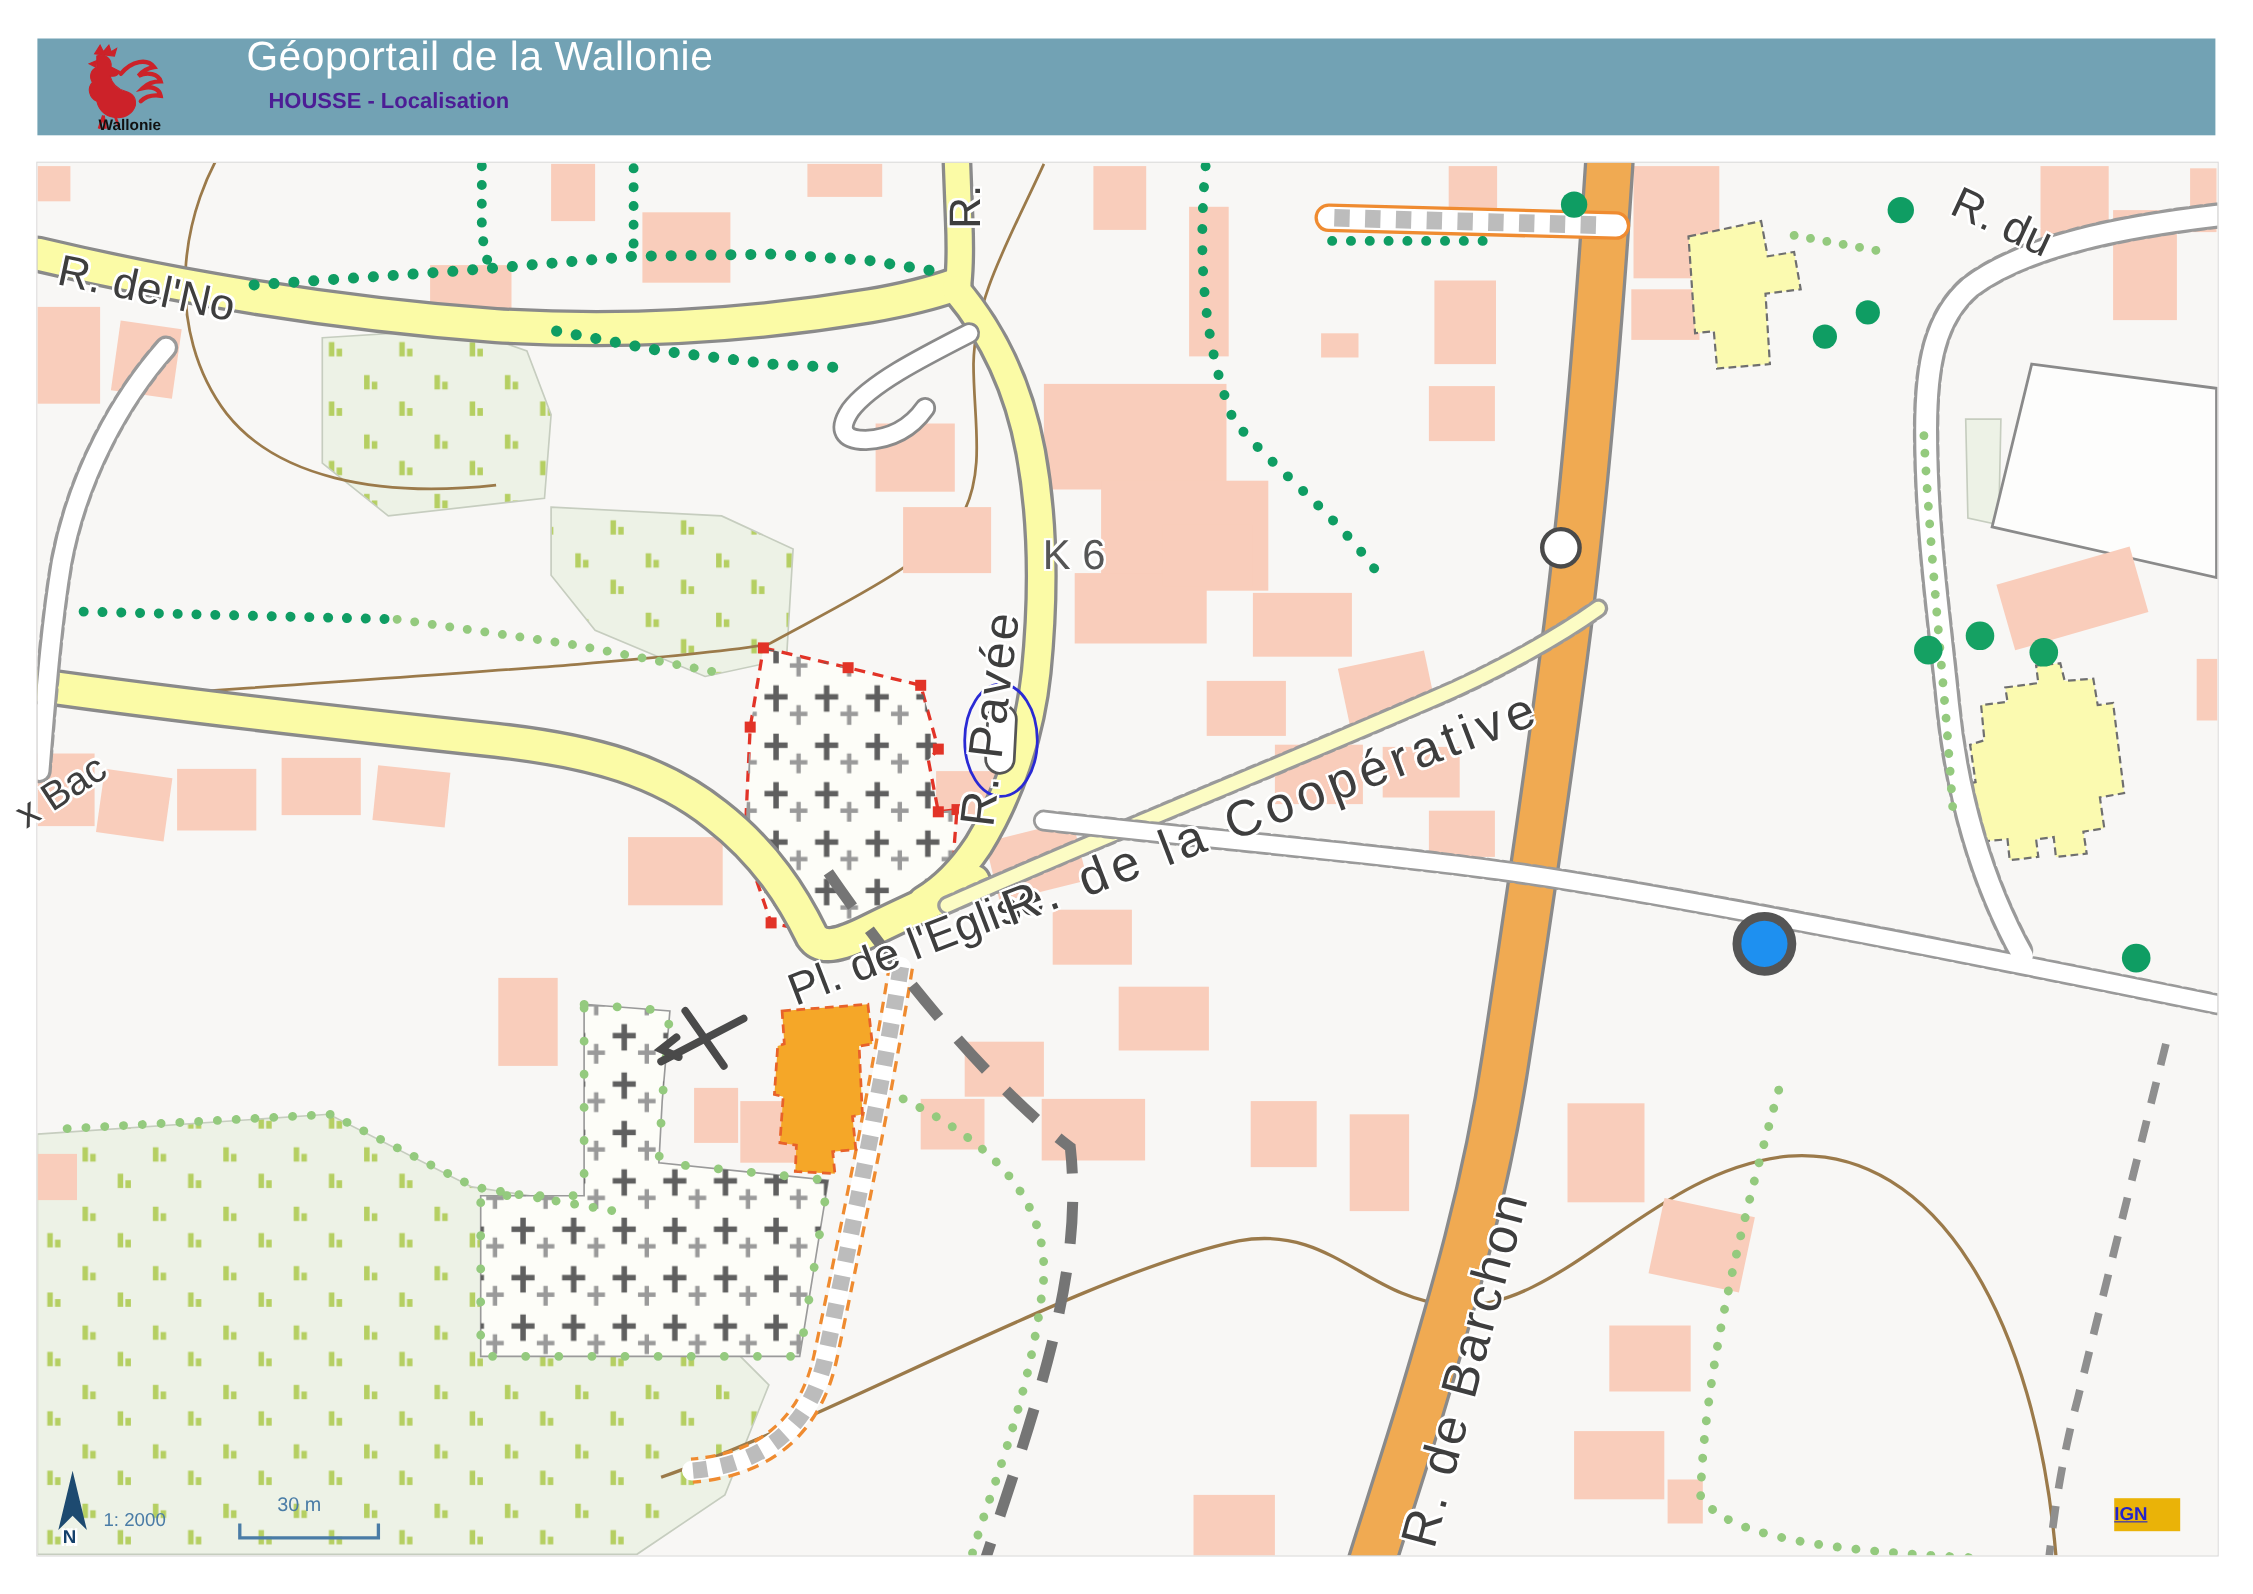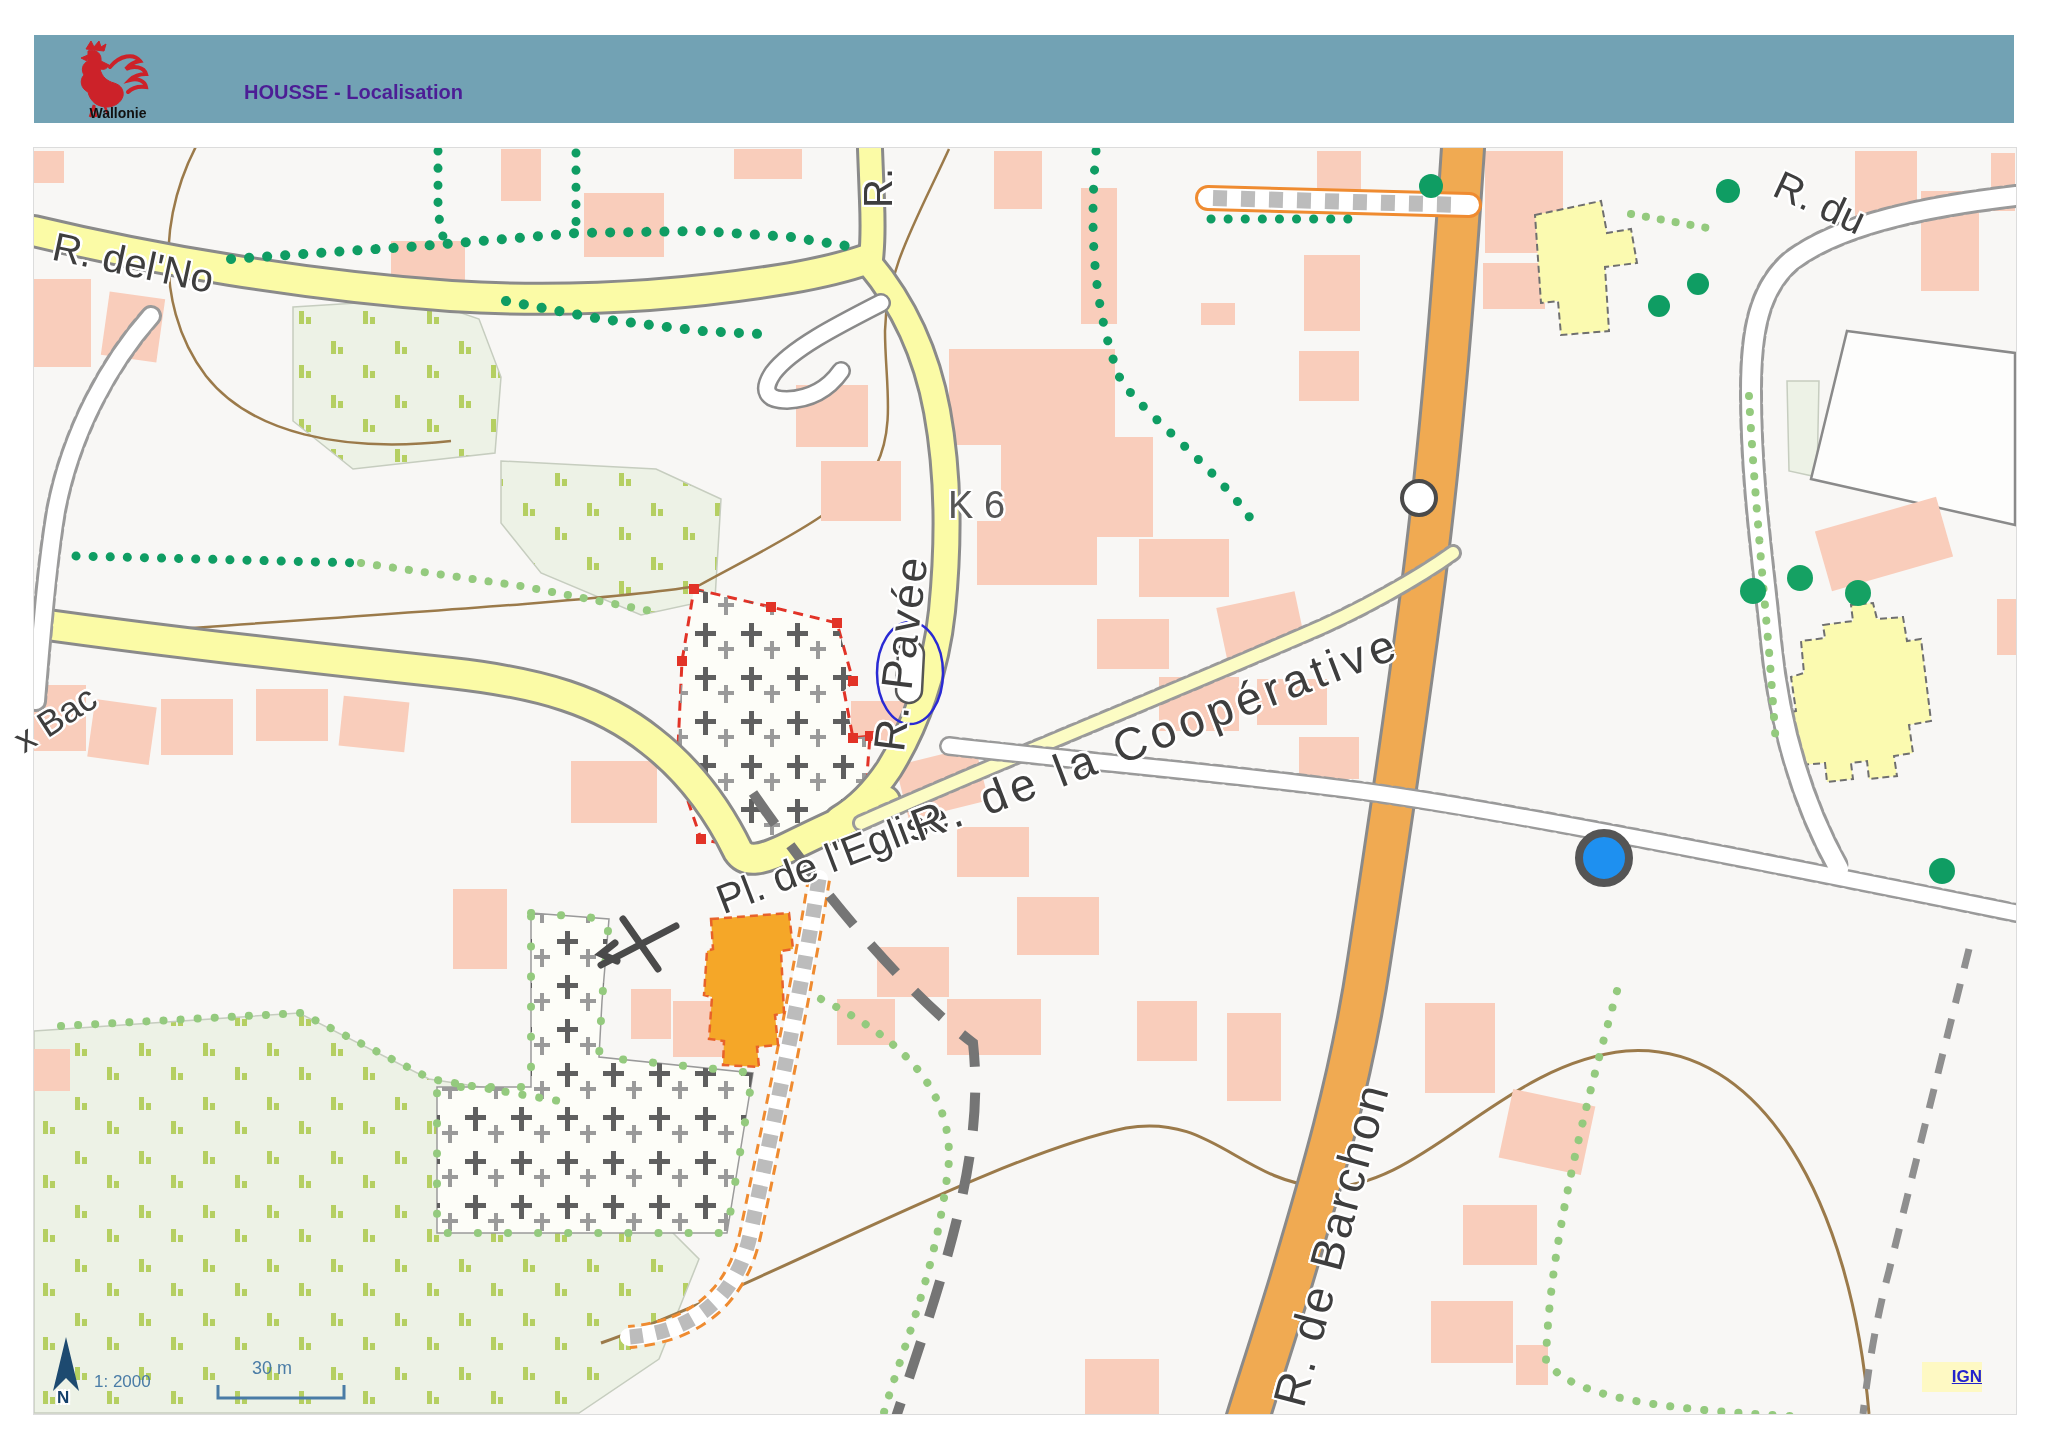--- a/index.html
+++ b/index.html
@@ -11,41 +11,42 @@
   .app-title{position:absolute;left:190px;top:-4px;font-size:37px;color:#ffffff;letter-spacing:0.5px;}
   .app-subtitle{position:absolute;left:210px;top:46px;font-size:20px;font-weight:bold;color:#4c1d95;}
   
   .map{position:absolute;left:33px;top:147px;width:1982px;height:1266px;background:#f8f7f5;overflow:hidden;border:1px solid #dcdcdc;}
   .map svg.base{position:absolute;left:0;top:0;}
   .maplabel{position:absolute;color:#3e3e3e;white-space:nowrap;transform-origin:0 0;
     text-shadow:-2px -2px 0 #fff,2px -2px 0 #fff,-2px 2px 0 #fff,2px 2px 0 #fff,0 -2px 0 #fff,0 2px 0 #fff,-2px 0 0 #fff,2px 0 0 #fff;}
   .scale-text{position:absolute;color:#4a7ca6;}
   .north-n{position:absolute;color:#14406b;font-weight:bold;
     text-shadow:-2px -2px 0 #fff,2px -2px 0 #fff,-2px 2px 0 #fff,2px 2px 0 #fff;}
-  .ign{position:absolute;left:1922px;top:1362px;width:60px;height:30px;background:#fef9c3;text-align:right;line-height:30px;}
+  .ign{position:absolute;left:1922px;top:1362px;width:60px;height:30px;background:#eab308;text-align:left;line-height:30px;}
   .ign a{color:#2323cc;font-size:17px;text-decoration:underline;font-weight:bold;}
 </style>
 </head>
 <body>
 
 <div class="page">
 
   <div class="header">
     <div class="logo">
       <svg width="110" height="86" viewBox="0 0 110 86">
         <g fill="#cc2229" stroke="#cc2229">
           <path d="M38 12 l5 -8 3 6 5 -6 2 6 5 -3 -2 7 z" stroke-width="1"></path>
           <path d="M40 14 c8 -3 14 3 13 10 l8 4 c-2 4 -5 5 -9 4 c2 8 7 12 14 14 c7 2 10 7 9 13 c-2 7 -9 11 -16 11 c-10 0 -17 -6 -19 -15 c-7 -3 -9 -12 -4 -17 c-3 -5 -2 -11 4 -14 z" stroke-width="1"></path>
           <path d="M62 30 c10 -12 24 -14 30 -6 c-7 1 -11 4 -14 8 c8 -4 18 -2 20 5 c-7 0 -12 2 -16 6 c8 -2 15 1 16 7 c-8 -1 -14 1 -18 5" fill="none" stroke-width="4" stroke-linecap="round"></path>
           <path d="M46 68 l-4 12 m4 -12 l2 12 m8 -13 l4 11" fill="none" stroke-width="2.5"></path>
           <path d="M40 18 l-7 3 6 3 z" stroke-width="1"></path>
         </g>
       </svg>
       <div class="logo-caption">Wallonie</div>
     </div>
+    <div class="app-title">Géoportail de la Wallonie</div>
     <div class="app-subtitle">HOUSSE - Localisation</div>
   </div>
 
   <div class="map">
     <svg class="base" width="1982" height="1266" viewBox="33 147 1982 1266">
       <defs>
         <pattern id="plantPat" width="64" height="54" patternUnits="userSpaceOnUse">
           <rect width="64" height="54" fill="#edf2e6"></rect>
           <g fill="#b5cf62">
             <rect x="10" y="16" width="5" height="13"></rect>

